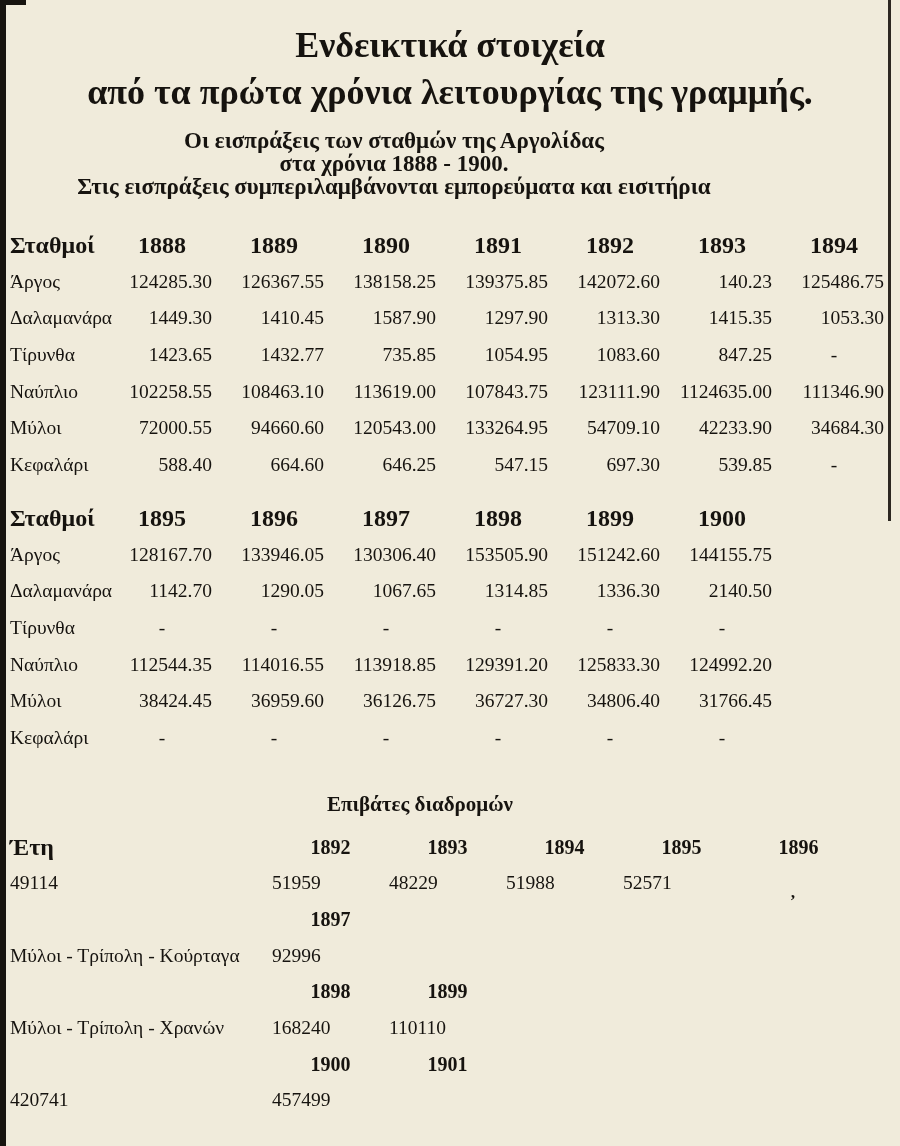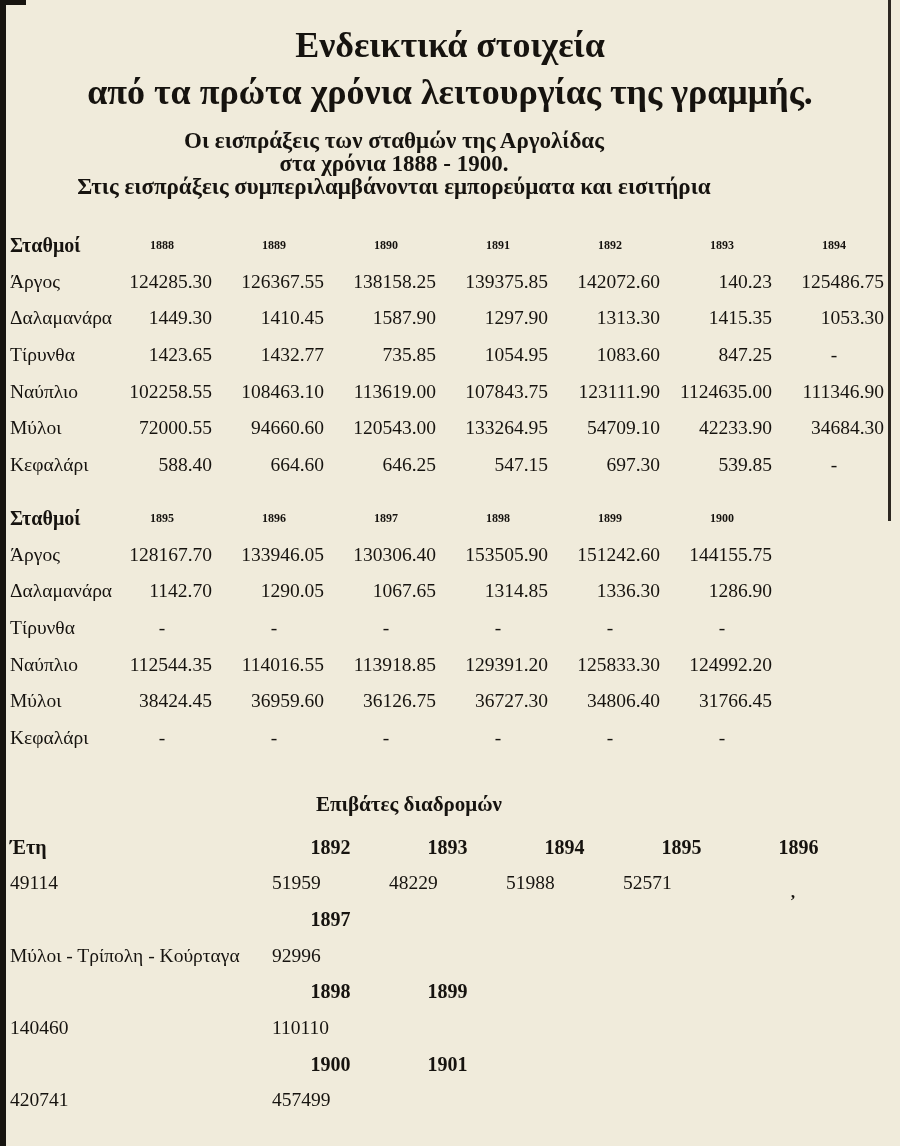--- a/index.html
+++ b/index.html
@@ -22,27 +22,27 @@
   .subtitle{position:absolute;top:129px;left:0;width:788px;
     text-align:center;font-weight:bold;font-size:23px;line-height:23px;}
 
   
   .rev-table{position:absolute;left:10px;width:880px;}
   #rev1{top:227px;}
   #rev2{top:500px;}
   .rrow{display:grid;grid-template-columns:96px repeat(7,112px);height:36.6px;align-items:center;white-space:nowrap;}
   .cell{font-size:19.5px;}
   .label{text-align:left;}
-  .head{font-weight:bold;font-size:20px;}
-  .year{text-align:center;font-weight:bold;font-size:12px;}
+  .head{font-weight:bold;font-size:24px;}
+  .year{text-align:center;font-weight:bold;font-size:24px;}
   .num{text-align:right;padding-right:6px;}
   .dash{text-align:center;padding-right:0;}
 
   
-  .pass-title{position:absolute;top:792px;left:1px;width:816px;
+  .pass-title{position:absolute;top:792px;left:12px;width:816px;
     text-align:center;font-weight:bold;font-size:21px;}
   .pass-table{position:absolute;left:10px;top:829px;width:880px;}
   .prow{display:grid;grid-template-columns:262px repeat(5,117px);height:36.2px;align-items:center;white-space:nowrap;}
   .pcell{text-align:left;font-size:19.5px;}
   .pyear{text-align:center;font-weight:bold;font-size:20px;}
 
   .stray{position:absolute;left:790px;top:891px;font-size:17px;font-weight:bold;}
 </style>
 </head>
 <body>
@@ -156,21 +156,21 @@
         <div class="cell num">144155.75</div>
         <div class="cell num"></div>
       </div>
       <div class="rrow">
         <div class="cell label">Δαλαμανάρα</div>
         <div class="cell num">1142.70</div>
         <div class="cell num">1290.05</div>
         <div class="cell num">1067.65</div>
         <div class="cell num">1314.85</div>
         <div class="cell num">1336.30</div>
-        <div class="cell num">1286.90</div>
+        <div class="cell num">2140.50</div>
         <div class="cell num"></div>
       </div>
       <div class="rrow">
         <div class="cell label">Τίρυνθα</div>
         <div class="cell num dash">-</div>
         <div class="cell num dash">-</div>
         <div class="cell num dash">-</div>
         <div class="cell num dash">-</div>
         <div class="cell num dash">-</div>
         <div class="cell num dash">-</div>
@@ -243,21 +243,22 @@
       </div>
       <div class="prow">
         <div class="cell label head"></div>
         <div class="cell pyear">1898</div>
         <div class="cell pyear">1899</div>
         <div class="cell pcell"></div>
         <div class="cell pcell"></div>
         <div class="cell pcell"></div>
       </div>
       <div class="prow">
-        <div class="cell pcell">140460</div>
+        <div class="cell label">Μύλοι - Τρίπολη - Χρανών</div>
+        <div class="cell pcell">168240</div>
         <div class="cell pcell">110110</div>
         <div class="cell pcell"></div>
         <div class="cell pcell"></div>
         <div class="cell pcell"></div>
       </div>
       <div class="prow">
         <div class="cell label head"></div>
         <div class="cell pyear">1900</div>
         <div class="cell pyear">1901</div>
         <div class="cell pcell"></div>

